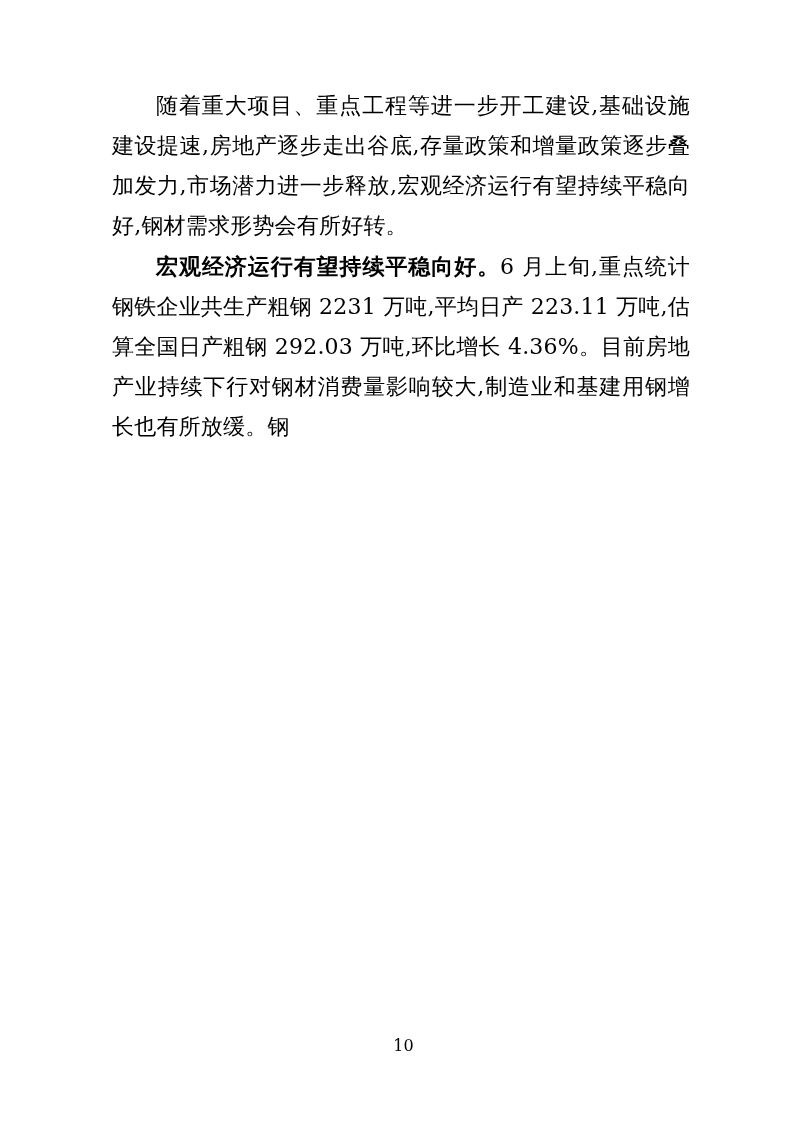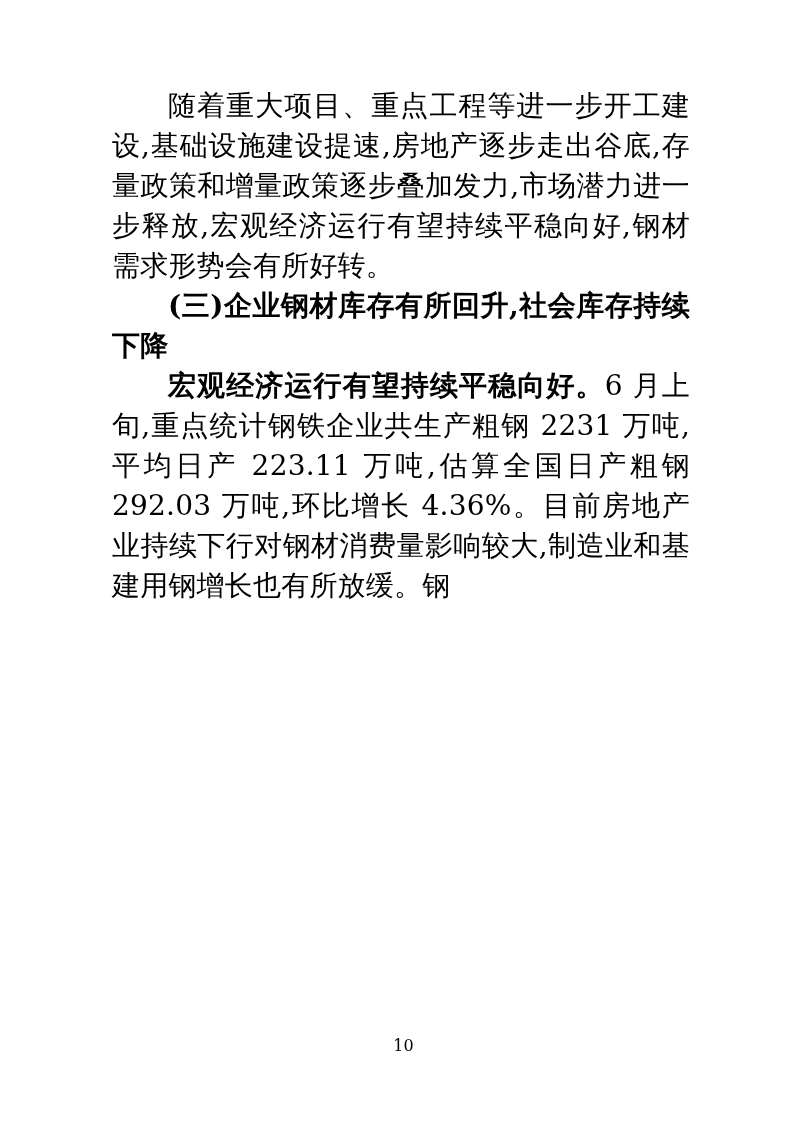--- a/index.html
+++ b/index.html
@@ -19,21 +19,21 @@
     overflow: hidden;
   }
   .content {
     position: absolute;
     left: 112px;
     top: 86px;
     width: 578px;
   }
   p {
     margin: 0 0 0 0;
-    font-size: 28px;
+    font-size: 22px;
     line-height: 40px;
     text-align: justify;
     text-justify: inter-ideograph;
     letter-spacing: 0.2px;
   }
   p.indent {
     text-indent: 2em;
   }
   p.bold {
     font-weight: bold;
@@ -55,21 +55,20 @@
 </head>
 <body>
 
 <div class="page">
   <div class="content">
 
     <p class="indent">随着重大项目、重点工程等进一步开工建设,基础设施建设提速,房地产逐步走出谷底,存量政策和增量政策逐步叠加发力,市场潜力进一步释放,宏观经济运行有望持续平稳向好,钢材需求形势会有所好转。</p>
 
 
 
-    <p class="indent bold">(三)企业钢材库存有所回升,社会库存持续下降</p>
 
 
 
     <p class="indent"><span class="lead-bold">宏观经济运行有望持续平稳向好。</span><span>6 月上旬,重点统计钢铁企业共生产粗钢 2231 万吨,平均日产 223.11 万吨,估算全国日产粗钢 292.03 万吨,环比增长 4.36%。目前房地产业持续下行对钢材消费量影响较大,制造业和基建用钢增长也有所放缓。钢</span></p>
 
   </div>
 
   <div class="page-number">10</div>
 </div>
 

